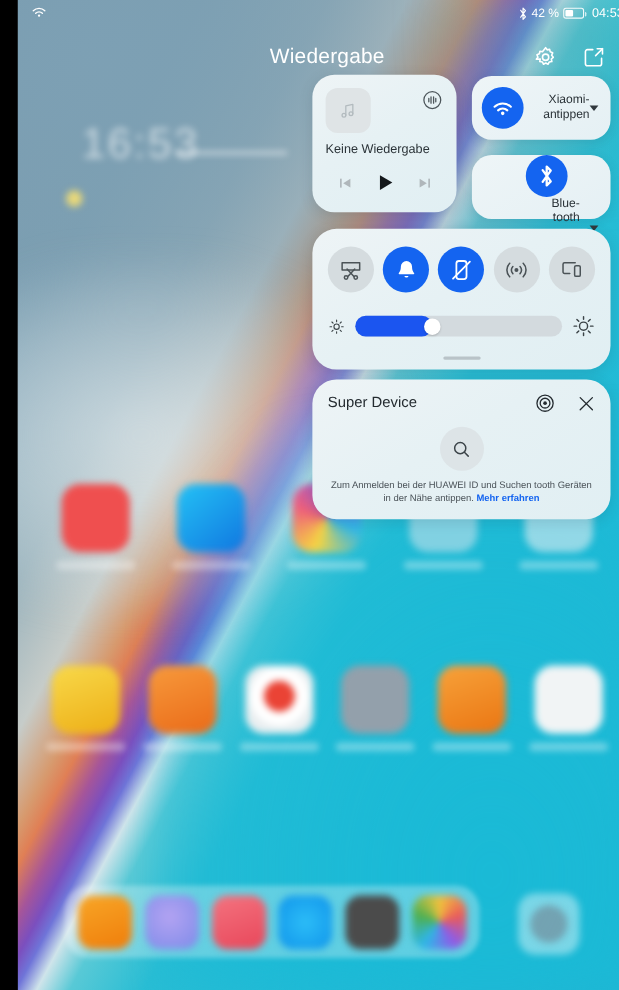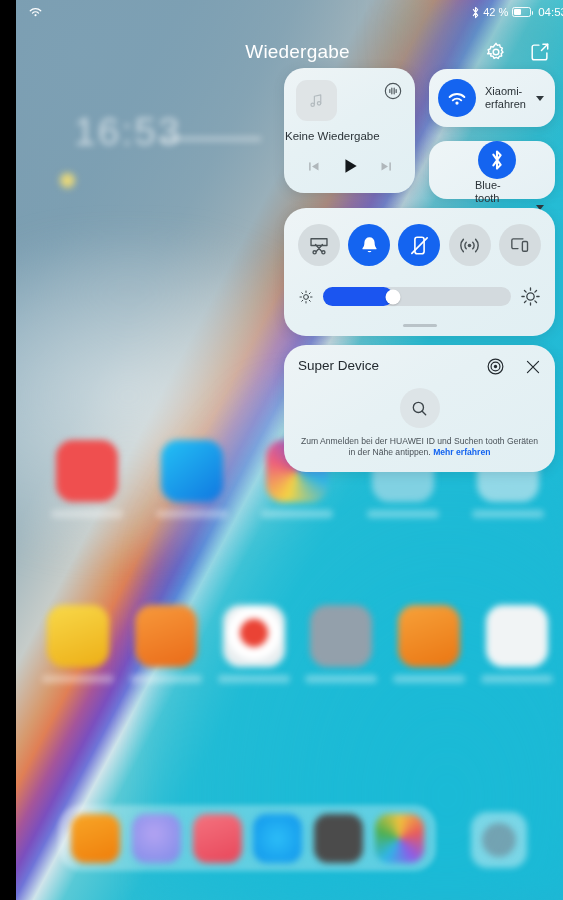--- a/index.html
+++ b/index.html
@@ -274,21 +274,21 @@
     background: #dfe4e6;
     display: flex; align-items: center; justify-content: center;
   }
   .media-cast {
     position: absolute;
     right: 12px; top: 13px;
     width: 20px; height: 20px;
   }
   .media-title {
     position: absolute;
-    left: 1px; top: 62px;
+    left: 12px; top: 62px;
     font-size: 11.5px;
     color: #2b3338;
     white-space: nowrap;
   }
   .media-controls {
     position: absolute;
     left: 0; right: 0; top: 88px;
     display: flex;
     align-items: center;
     justify-content: space-around;
@@ -302,20 +302,21 @@
     position: absolute;
     left: 413px;
     width: 126px; height: 58px;
     border-radius: 18px;
     background: linear-gradient(150deg, #eef5f7 0%, #e5f0f4 100%);
     box-shadow: 0 2px 10px rgba(30,60,80,0.14);
     display: flex;
     align-items: center;
     padding-left: 9px;
     box-sizing: border-box;
+    text-align: right;
   }
   #wifi-tile { top: 69px; }
   #bt-tile { top: 141px; flex-direction: column; }
   .conn-badge {
     width: 38px; height: 38px;
     border-radius: 50%;
     background: #1464f0;
     display: flex; align-items: center; justify-content: center;
     flex: 0 0 auto;
   }
@@ -602,21 +603,21 @@
   <div class="conn-tile" id="wifi-tile">
     <div class="conn-badge">
       <svg width="22" height="18" viewBox="0 0 24 20">
         <path d="M12 17.4a1.8 1.8 0 1 0 0-3.6 1.8 1.8 0 0 0 0 3.6z" fill="#ffffff"></path>
         <path d="M7.3 12.6a6.8 6.8 0 0 1 9.4 0" stroke="#ffffff" stroke-width="2.1" fill="none" stroke-linecap="round"></path>
         <path d="M3.8 8.9a11.8 11.8 0 0 1 16.4 0" stroke="#ffffff" stroke-width="2.1" fill="none" stroke-linecap="round"></path>
       </svg>
     </div>
     <div class="conn-label noselect">
       <div>Xiaomi-</div>
-      <div>erfahren</div>
+      <div>antippen</div>
     </div>
     <div class="conn-chev"></div>
   </div>
 
   <div class="conn-tile" id="bt-tile">
     <div class="conn-badge">
       <svg width="16" height="22" viewBox="0 0 12 18">
         <path d="M3 4.6 9 13 6 16V2l3 3-6 8.4" stroke="#ffffff" stroke-width="1.7" fill="none" stroke-linejoin="round" stroke-linecap="round"></path>
       </svg>
     </div>

